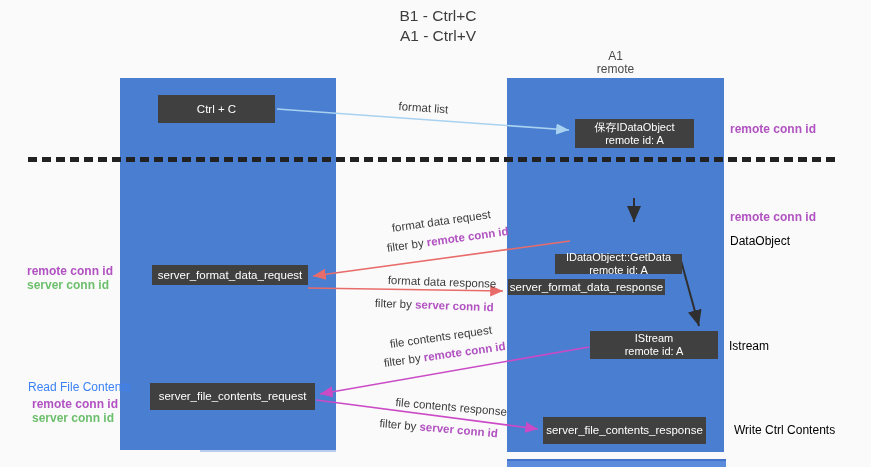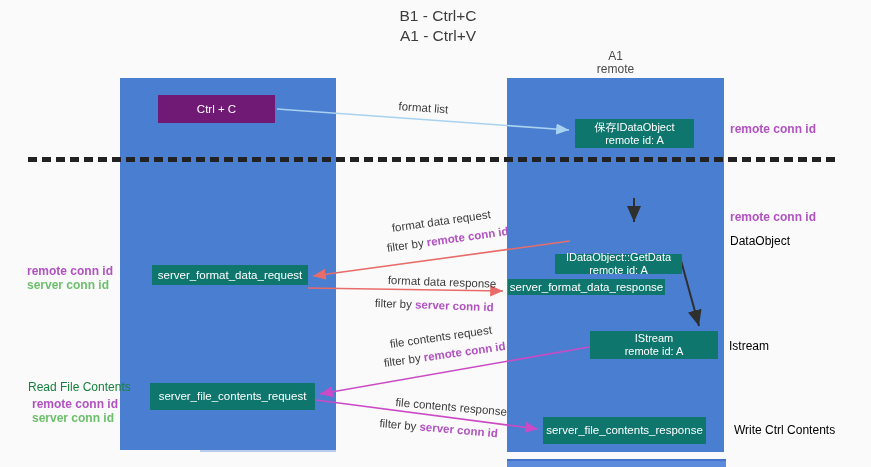--- a/index.html
+++ b/index.html
@@ -4,34 +4,34 @@
 <style>
   html,body{margin:0;padding:0;background:#fafafa;width:871px;height:467px;overflow:hidden;
     font-family:"Liberation Sans","DejaVu Sans",sans-serif;}
   .canvas{position:relative;width:871px;height:467px;padding-left:40px;}
   .abs{position:absolute;}
   .title{top:6px;left:318px;width:240px;text-align:center;font-size:15.5px;color:#3c3c3c;line-height:20px;}
   .col-header{text-align:center;font-size:12px;color:#4a4a4a;line-height:13px;}
   .col{background:#4a7ed1;}
   .box{display:flex;flex-direction:column;align-items:center;justify-content:center;
        color:#ffffff;font-size:11.5px;line-height:13px;text-align:center;}
-  .green{background:#701a75;}
-  .orange{background:#0f766e;}
+  .green{background:#404040;}
+  .orange{background:#404040;}
   .two-line{font-size:11px;}
   .dashed{left:28px;top:157px;width:810px;height:5px;
     background:repeating-linear-gradient(90deg,#222222 0 9px,transparent 9px 14px);}
   .flow-label{font-size:11.5px;color:#3c3c3c;white-space:nowrap;transform-origin:left top;}
   .r-n8{transform:rotate(-8deg);}
   .r-p2{transform:rotate(2deg);}
   .r-p4{transform:rotate(4deg);}
   .r-p5{transform:rotate(5deg);}
   .key-purple{color:#b152c1;font-weight:bold;}
   .key-green{color:#6cbf6c;font-weight:bold;}
   .side{font-size:12px;white-space:nowrap;line-height:14px;}
-  .side .black{color:#15803d;font-weight:normal;}
+  .side .black{color:#3b82f6;font-weight:normal;}
   .arrows{left:0;top:0;width:871px;height:467px;pointer-events:none;}
   .bottom-strip{left:507px;top:459px;width:219px;height:8px;background:#5d8bdb;border-top:2px solid #4373cb;box-sizing:border-box;}
   .light-edge{left:200px;top:450px;width:136px;height:2px;background:#b9cdf0;}
 </style>
 </head>
 <body>
 
 <div class="canvas">
 
   <div class="abs title">

